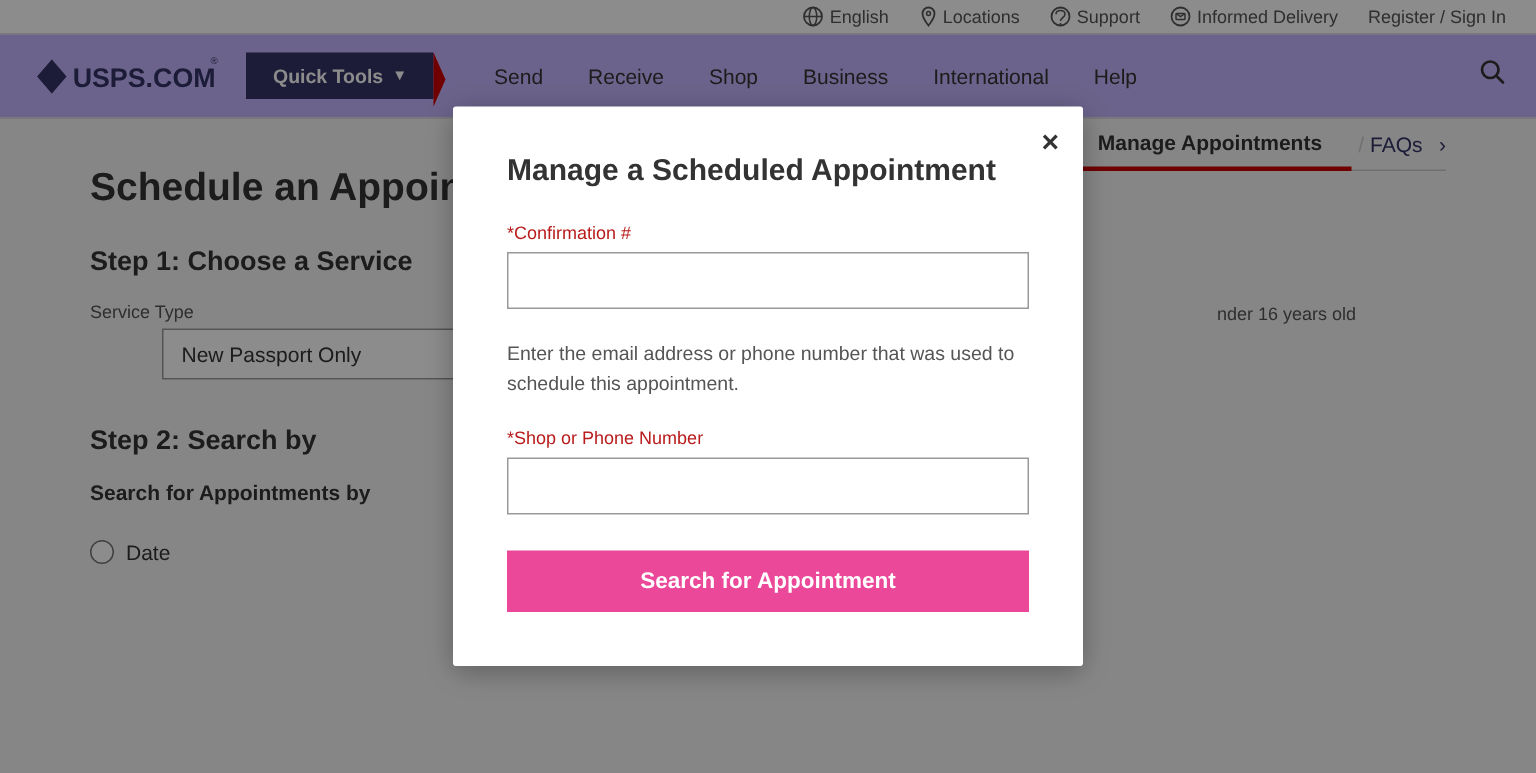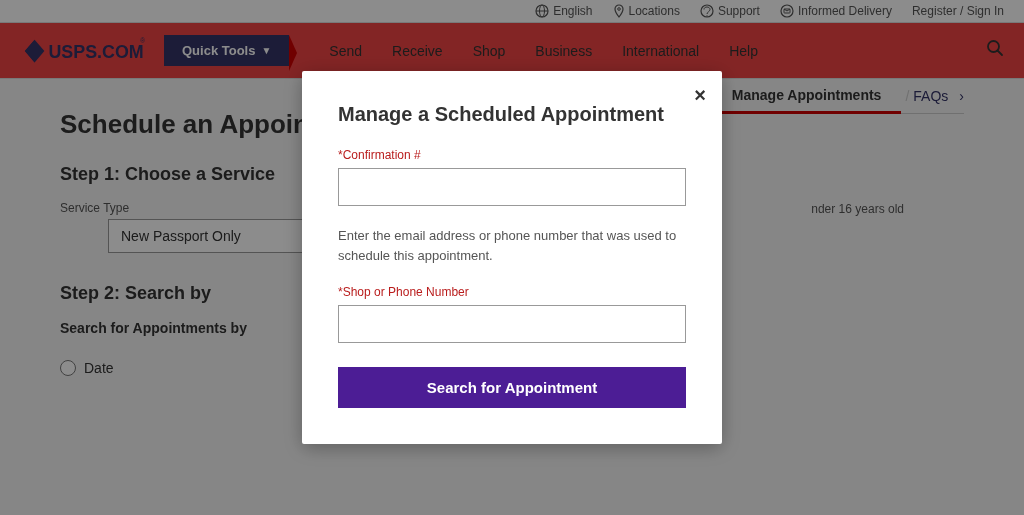--- a/index.html
+++ b/index.html
@@ -1,20 +1,20 @@
 <!DOCTYPE html>
 <html><head>
   <meta charset="utf-8">
   <style>
     * { box-sizing: border-box; margin: 0; padding: 0; }
     body { font-family: Arial, Helvetica, sans-serif; background: #f5f5f5; font-size: 14px; color: #333; }
 
     
     .navbar {
-      background: #ef4444;
+      background: #c4b5fd;
       border-bottom: 1px solid #ddd;
       display: flex;
       align-items: center;
       padding: 0 20px;
       height: 56px;
       position: relative;
       z-index: 1;
     }
     .navbar-logo {
       display: flex;
@@ -239,21 +239,21 @@
       margin-bottom: 20px;
     }
     .modal-description {
       font-size: 13px;
       color: #555;
       margin-bottom: 20px;
       line-height: 1.5;
     }
     .modal-submit {
       width: 100%;
-      background: #4c1d95;
+      background: #ec4899;
       color: #fff;
       border: none;
       padding: 12px;
       font-size: 15px;
       font-weight: bold;
       cursor: pointer;
       margin-top: 4px;
     }
   </style>
 </head>

